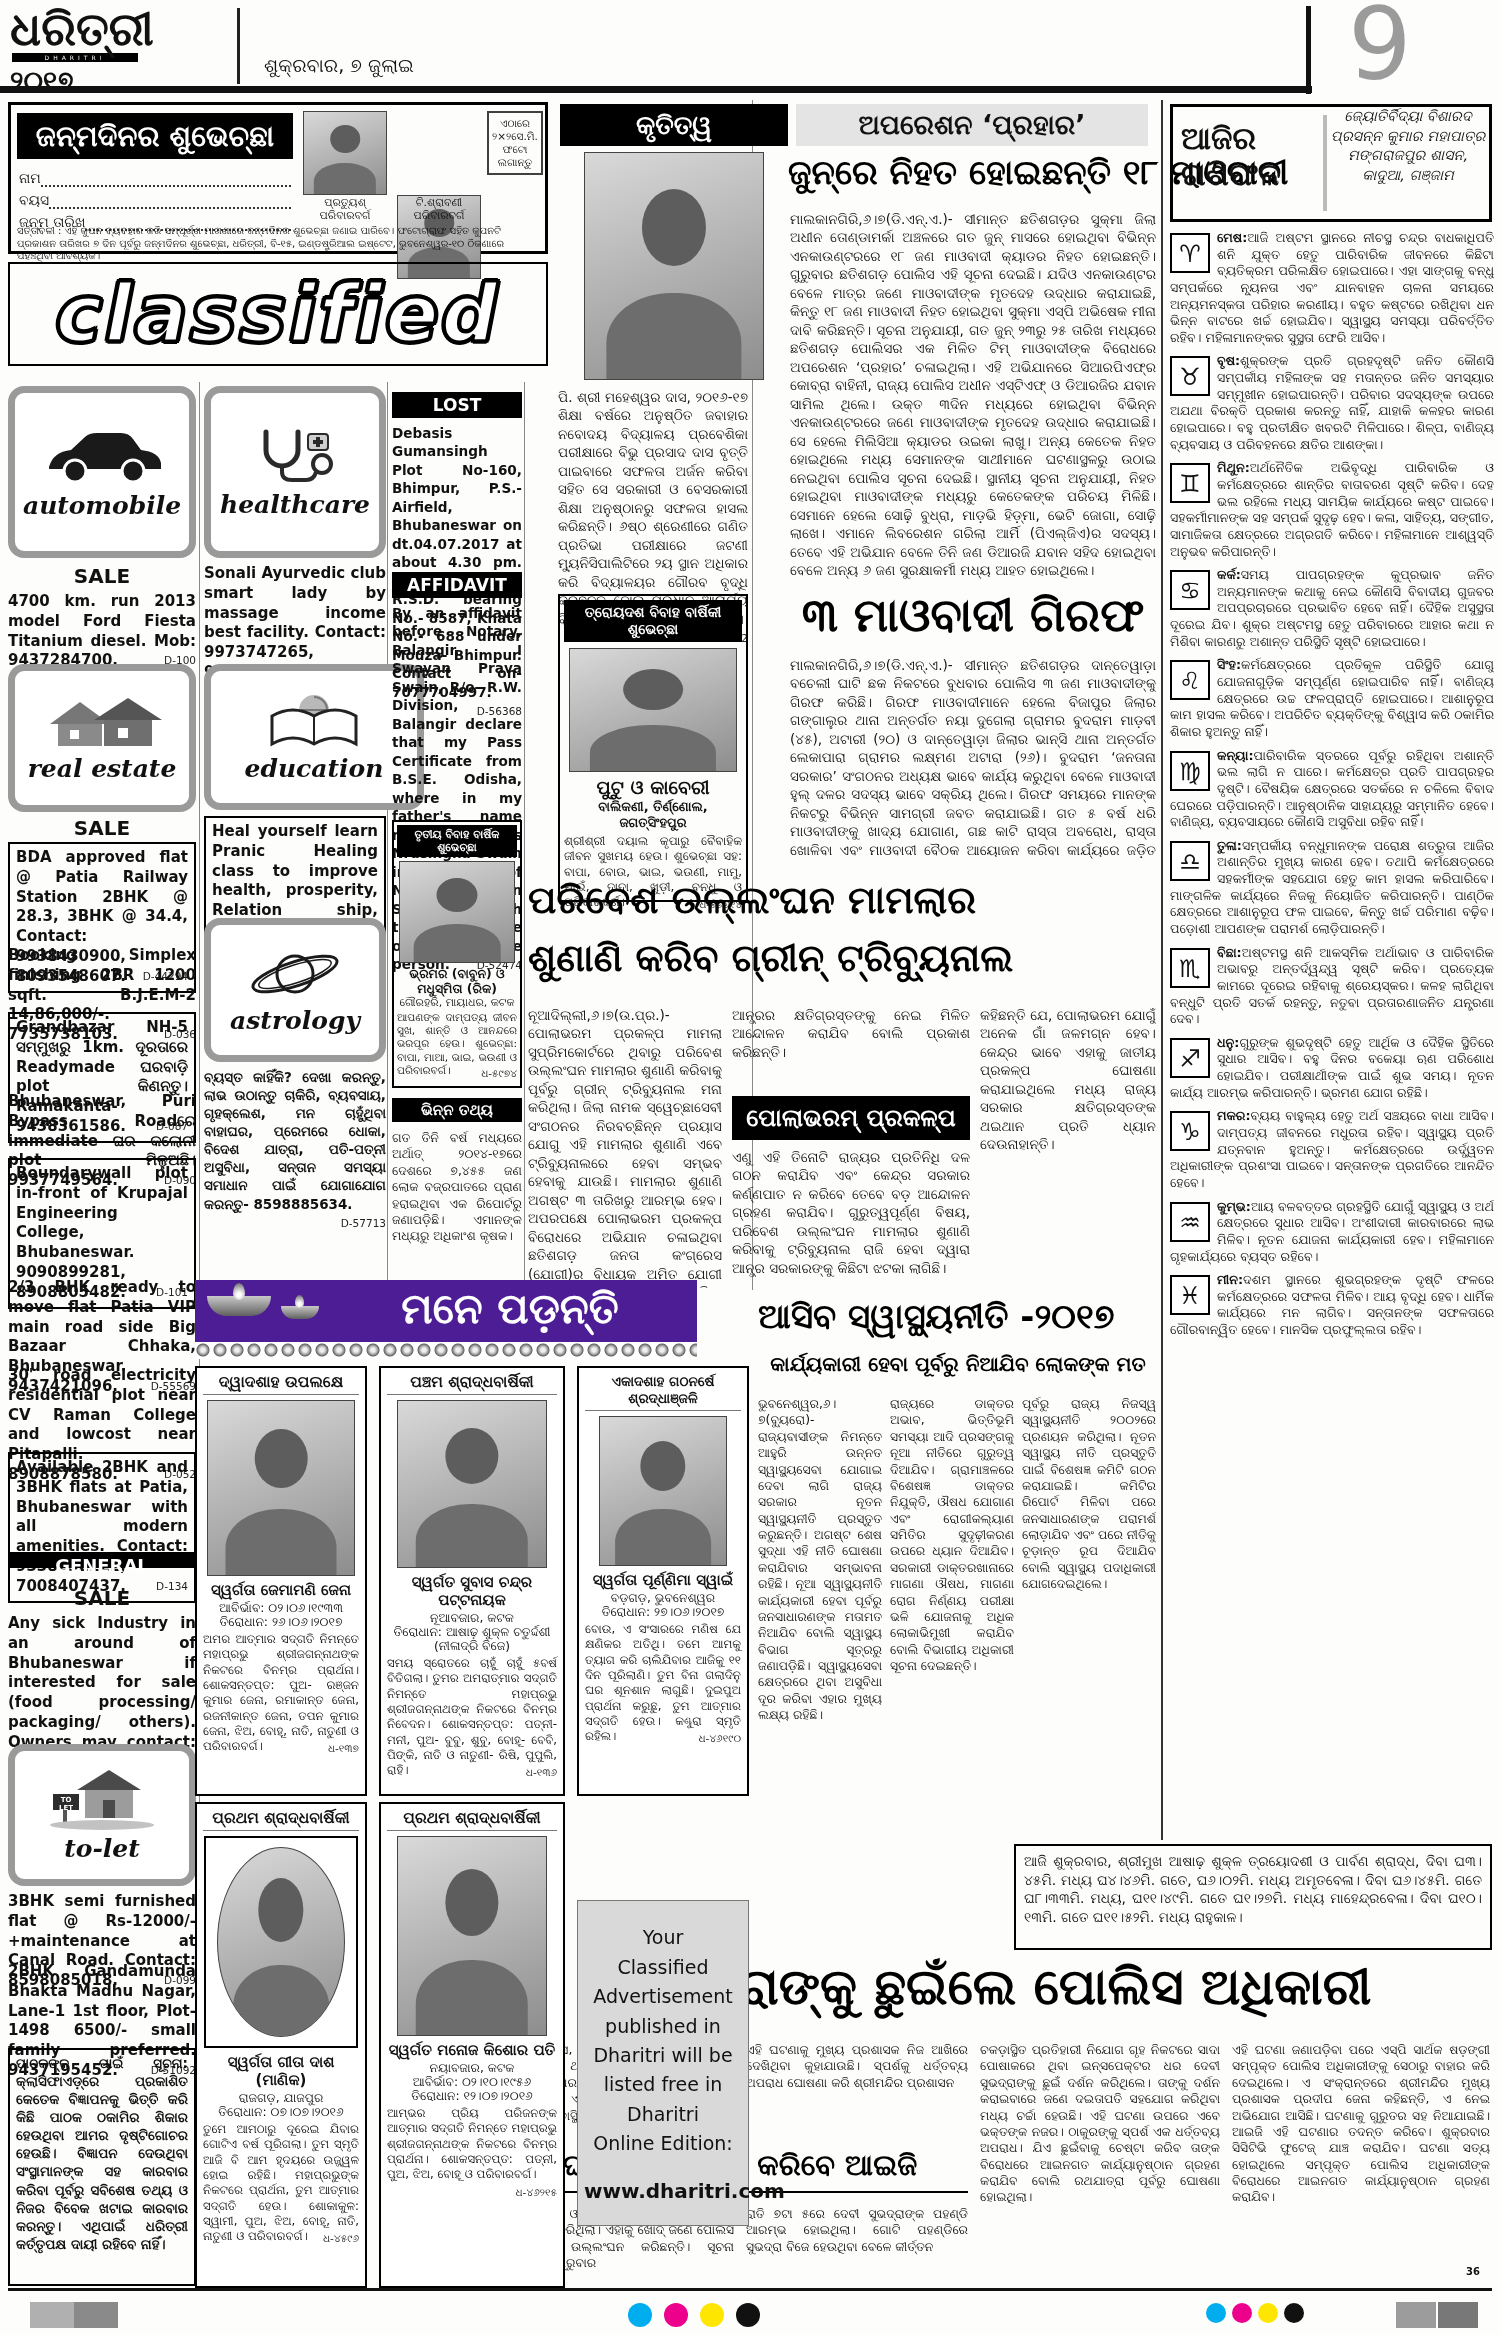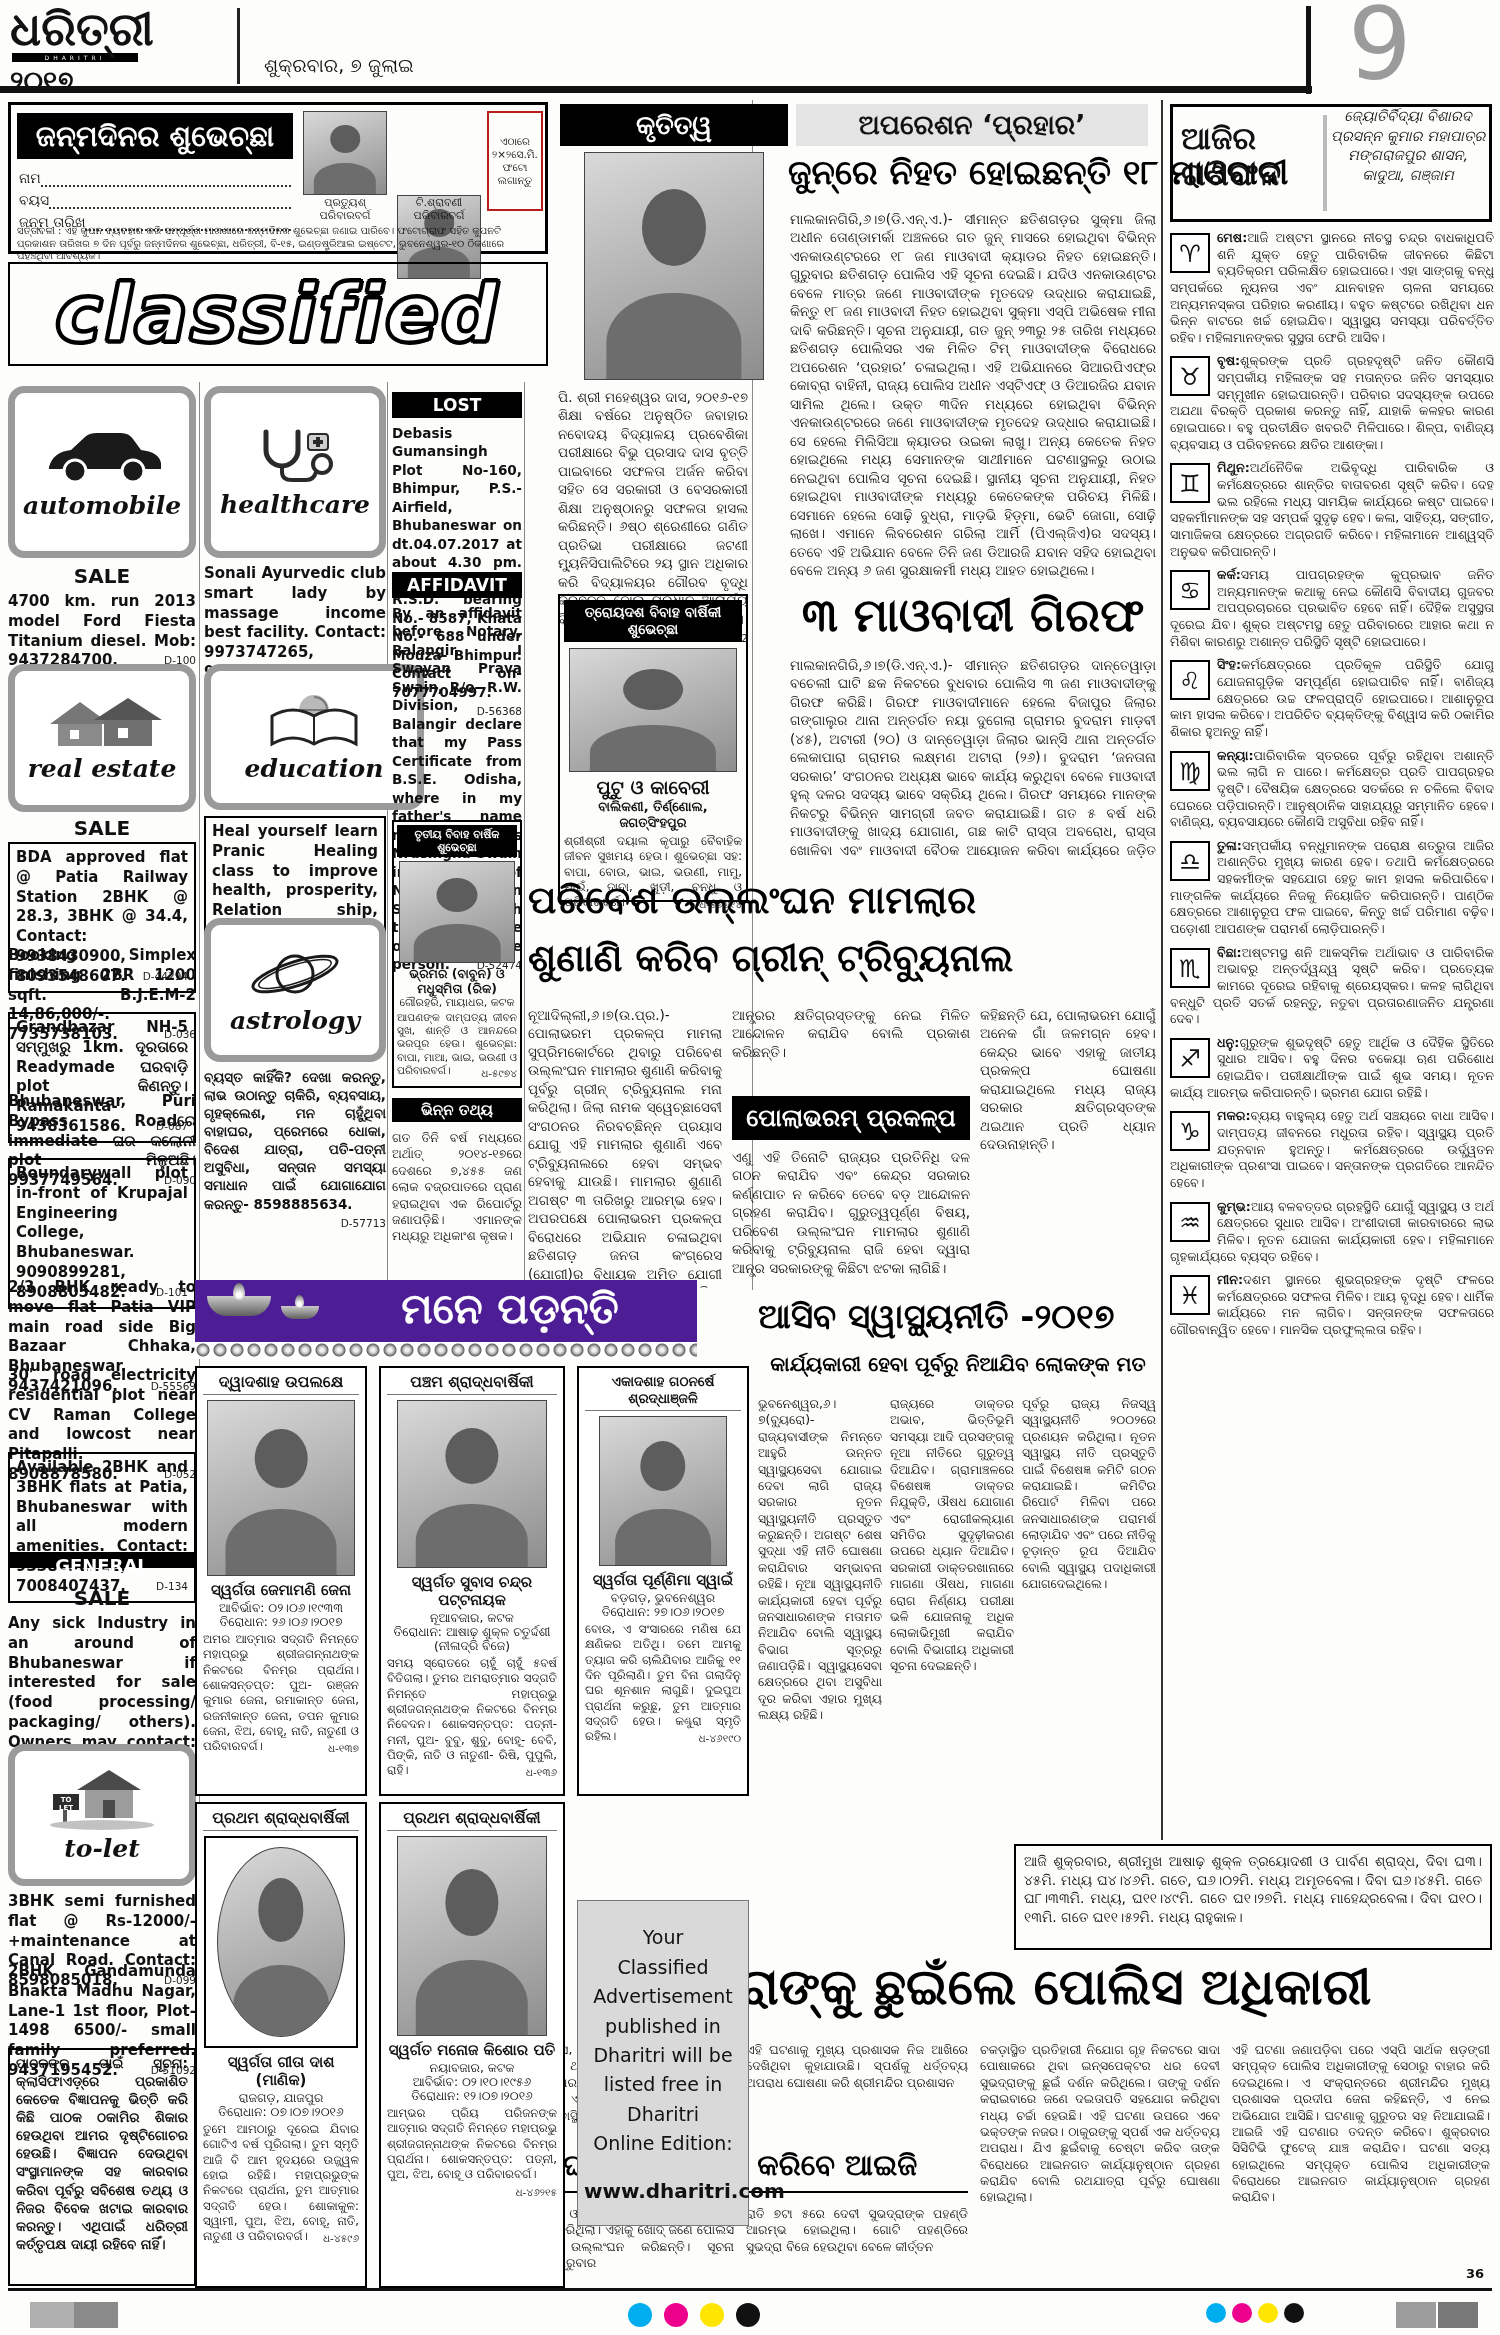--- a/index.html
+++ b/index.html
@@ -87,21 +87,21 @@
     <div class="abs ph" style="left:292px;top:6px;width:84px;height:84px;"></div>
     <div class="abs ctr" style="left:284px;top:92px;width:100px;font-size:11px;line-height:1.15;">
       <div>ପ୍ରତ୍ୟୁଶ୍</div>
         <div>ପରିବାରବର୍ଗ</div>
     </div>
     <div class="abs ph" style="left:386px;top:6px;width:84px;height:84px;"></div>
     <div class="abs ctr" style="left:378px;top:92px;width:100px;font-size:11px;line-height:1.15;">
       <div>ଟି.ଶ୍ରାବଣୀ</div>
         <div>ପରିବାରବର୍ଗ</div>
     </div>
-    <div class="abs ctr" style="left:476px;top:6px;width:56px;height:100px;border:2px solid #b91c1c;font-size:10.5px;display:flex;align-items:center;justify-content:center;box-sizing:border-box;padding:2px;">ଏଠାରେ ୨×୨ସେ.ମି. ଫଟୋ ଲଗାନ୍ତୁ</div>
+    <div class="abs ctr" style="left:476px;top:6px;width:56px;height:64px;border:2px solid #404040;font-size:10.5px;display:flex;align-items:center;justify-content:center;box-sizing:border-box;padding:2px;">ଏଠାରେ ୨×୨ସେ.ମି. ଫଟୋ ଲଗାନ୍ତୁ</div>
     <div class="abs" style="left:6px;top:120px;width:524px;font-size:10px;line-height:1.25;">ସର୍ତ୍ତାବଳୀ : ଏହି କୁପନ ବ୍ୟବହାର କରି ସମ୍ପୂର୍ଣ୍ଣ ମାଗଣାରେ ଜନ୍ମଦିନର ଶୁଭେଚ୍ଛା ଜଣାଇ ପାରିବେ। ଫଟୋଗ୍ରାଫ ସହିତ କୁପନଟି ପ୍ରକାଶନ ତାରିଖର ୭ ଦିନ ପୂର୍ବରୁ ଜନ୍ମଦିନର ଶୁଭେଚ୍ଛା, ଧରିତ୍ରୀ, ବି-୧୫, ଇଣ୍ଡଷ୍ଟ୍ରିଆଲ ଇଷ୍ଟେଟ, ଭୁବନେଶ୍ୱର-୧୦ ଠିକଣାରେ ପହଞ୍ଚିଥିବା ଆବଶ୍ୟକ।</div>
   </div>
 
   <div class="abs" style="left:8px;top:262px;width:540px;height:104px;border:2px solid #000;box-sizing:border-box;display:flex;align-items:center;justify-content:center;">
     <span class="cls-logo">classified</span>
   </div>
 
   <div class="vrule" style="left:199px;top:382px;height:1906px;width:1px;background:#888;"></div>
   <div class="vrule" style="left:387px;top:382px;height:908px;width:1px;background:#888;"></div>
   <div class="vrule" style="left:524px;top:382px;height:908px;width:1px;background:#888;"></div>
@@ -378,21 +378,21 @@
 Advertisement
 published in
 Dharitri will be
 listed free in
 Dharitri
 Online Edition:</div>
     <div class="bold" style="font-size:20px;">www.dharitri.com</div>
   </div>
 
   <div class="hrule" style="left:8px;top:2288px;width:1484px;height:3px;"></div>
-  <div class="abs" style="left:1466px;top:2266px;font-size:13px;font-weight:bold;">36</div>
+  <div class="abs" style="left:1466px;top:2266px;font-size:10px;font-weight:bold;">36</div>
 
   <div class="grayblk" style="left:30px;top:2302px;width:44px;background:#b0b0b0;"></div>
   <div class="grayblk" style="left:74px;top:2302px;width:44px;background:#8a8a8a;"></div>
   <div class="dot" style="left:628px;top:2303px;background:#00aeef;"></div>
   <div class="dot" style="left:664px;top:2303px;background:#ec008c;"></div>
   <div class="dot" style="left:700px;top:2303px;background:#ffe600;"></div>
   <div class="dot" style="left:736px;top:2303px;background:#111;"></div>
   <div class="dot" style="left:1206px;top:2303px;width:20px;height:20px;background:#00aeef;"></div>
   <div class="dot" style="left:1232px;top:2303px;width:20px;height:20px;background:#ec008c;"></div>
   <div class="dot" style="left:1258px;top:2303px;width:20px;height:20px;background:#ffe600;"></div>

